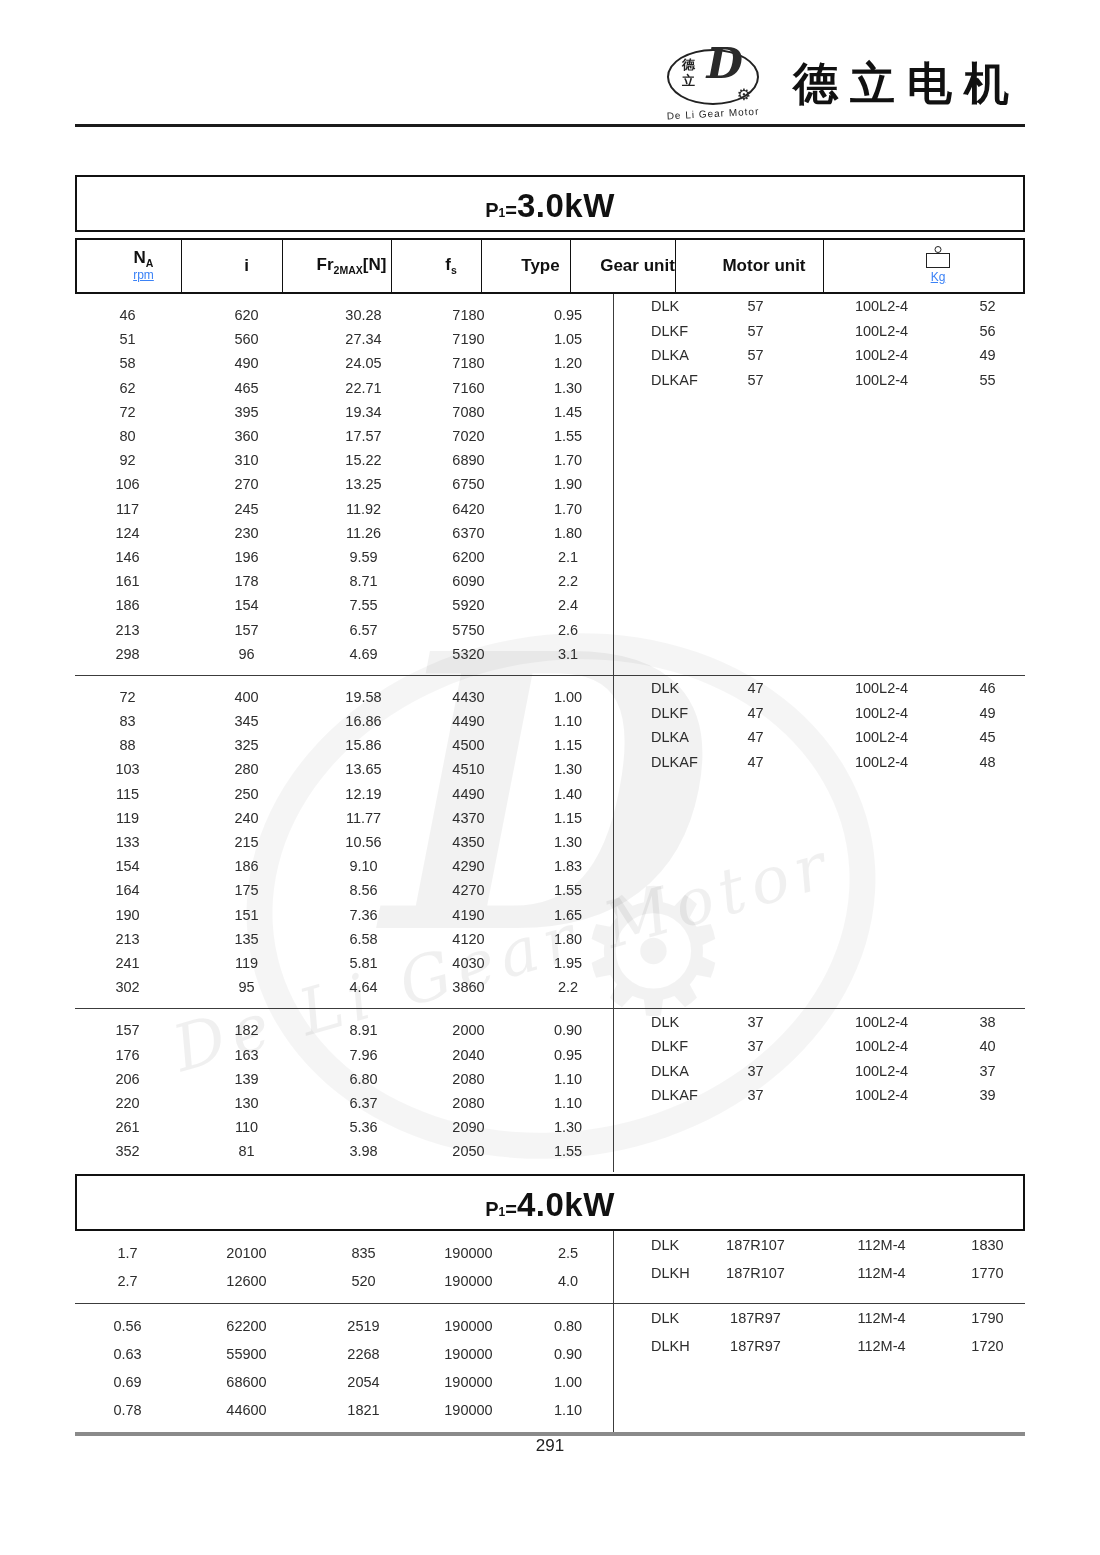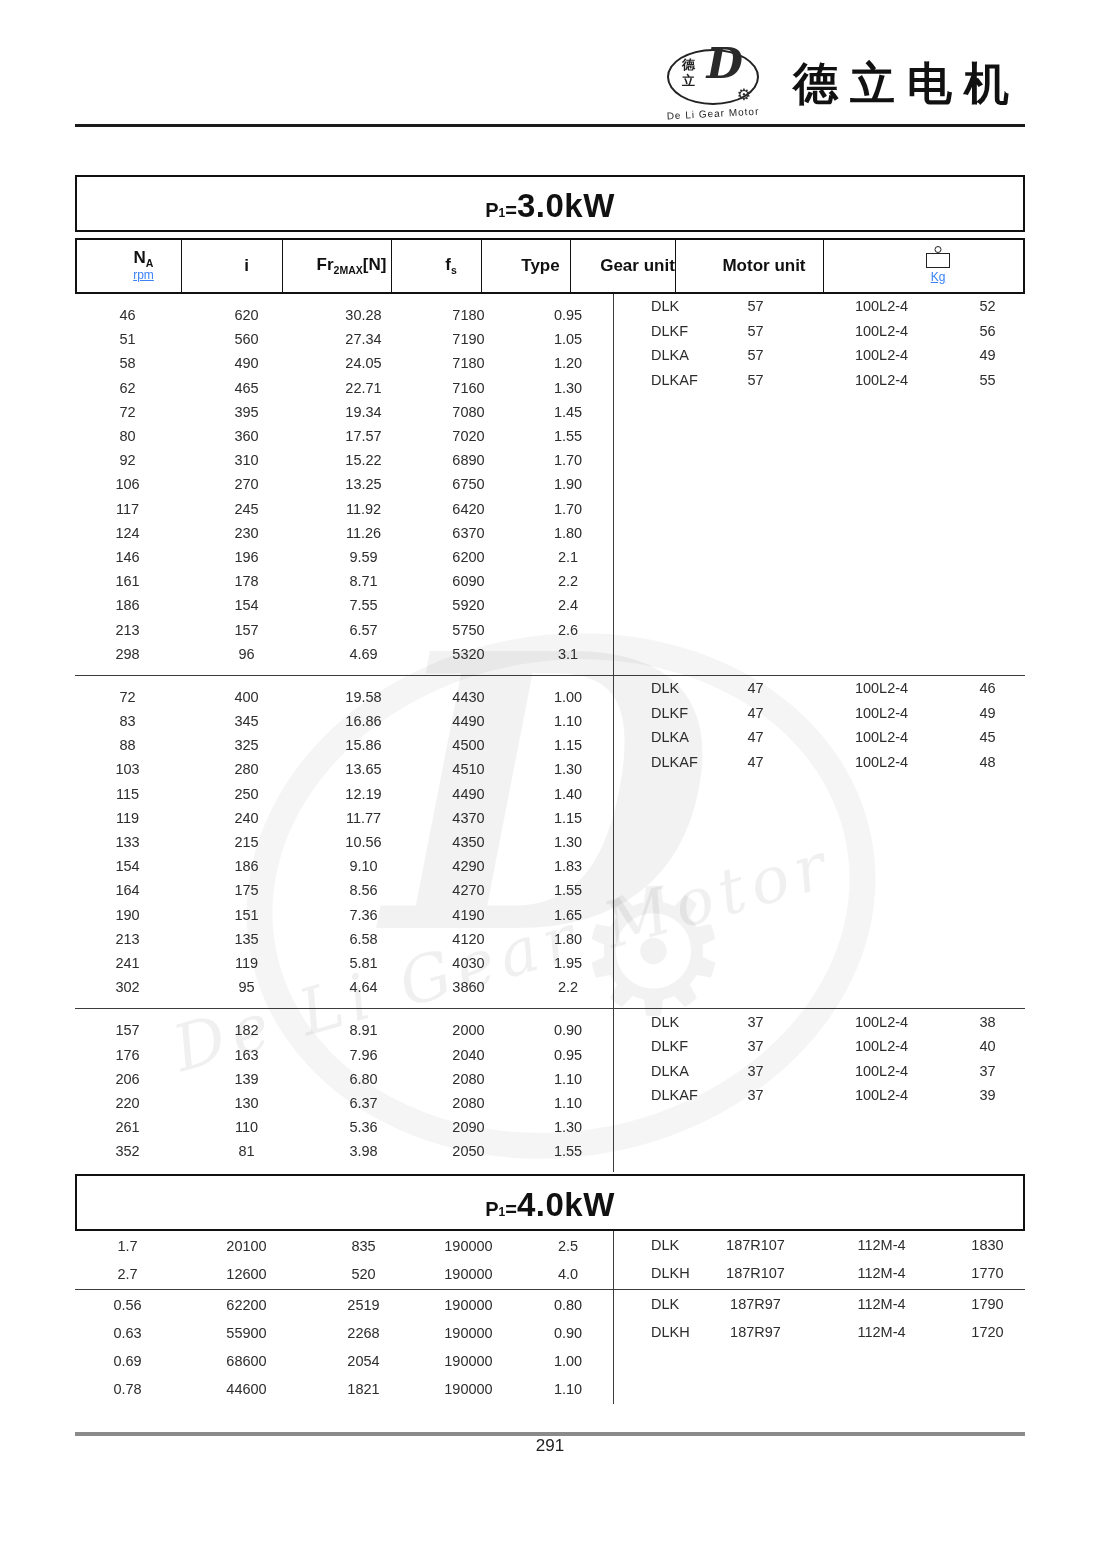--- a/index.html
+++ b/index.html
@@ -62,21 +62,21 @@
   .c-i {width:101px; text-align:center;} .c-fr{width:109px; text-align:center;}
   .c-fs{width:90px;  text-align:center;}
   .trow { display:flex; align-items:center; height:24.5px; font-size:14.5px; color:#2d2d2d; }
   .c-type { width:89px;  box-sizing:border-box; padding-left:37px; text-align:left; }
   .c-gear { width:105px; text-align:center; }
   .c-motor{ width:147px; text-align:center; }
   .c-kg   { width:65px;  text-align:center; }
 
   .kw4 .drow { height:28px; }
   .kw4 .trow { height:28px; }
-  .kw4 .block-left { padding:1px 0; }
+  .kw4 .block-left { padding:8px 0; }
   .kw4-title { margin-top:2px; }
 
   
   .footer { position:absolute; left:75px; top:1432px; width:950px; }
   .footer-rule { height:3.5px; background:#8a8a8a; }
   .page-number { text-align:center; font-size:17px; color:#222; }
 </style>
 </head>
 <body>
 

